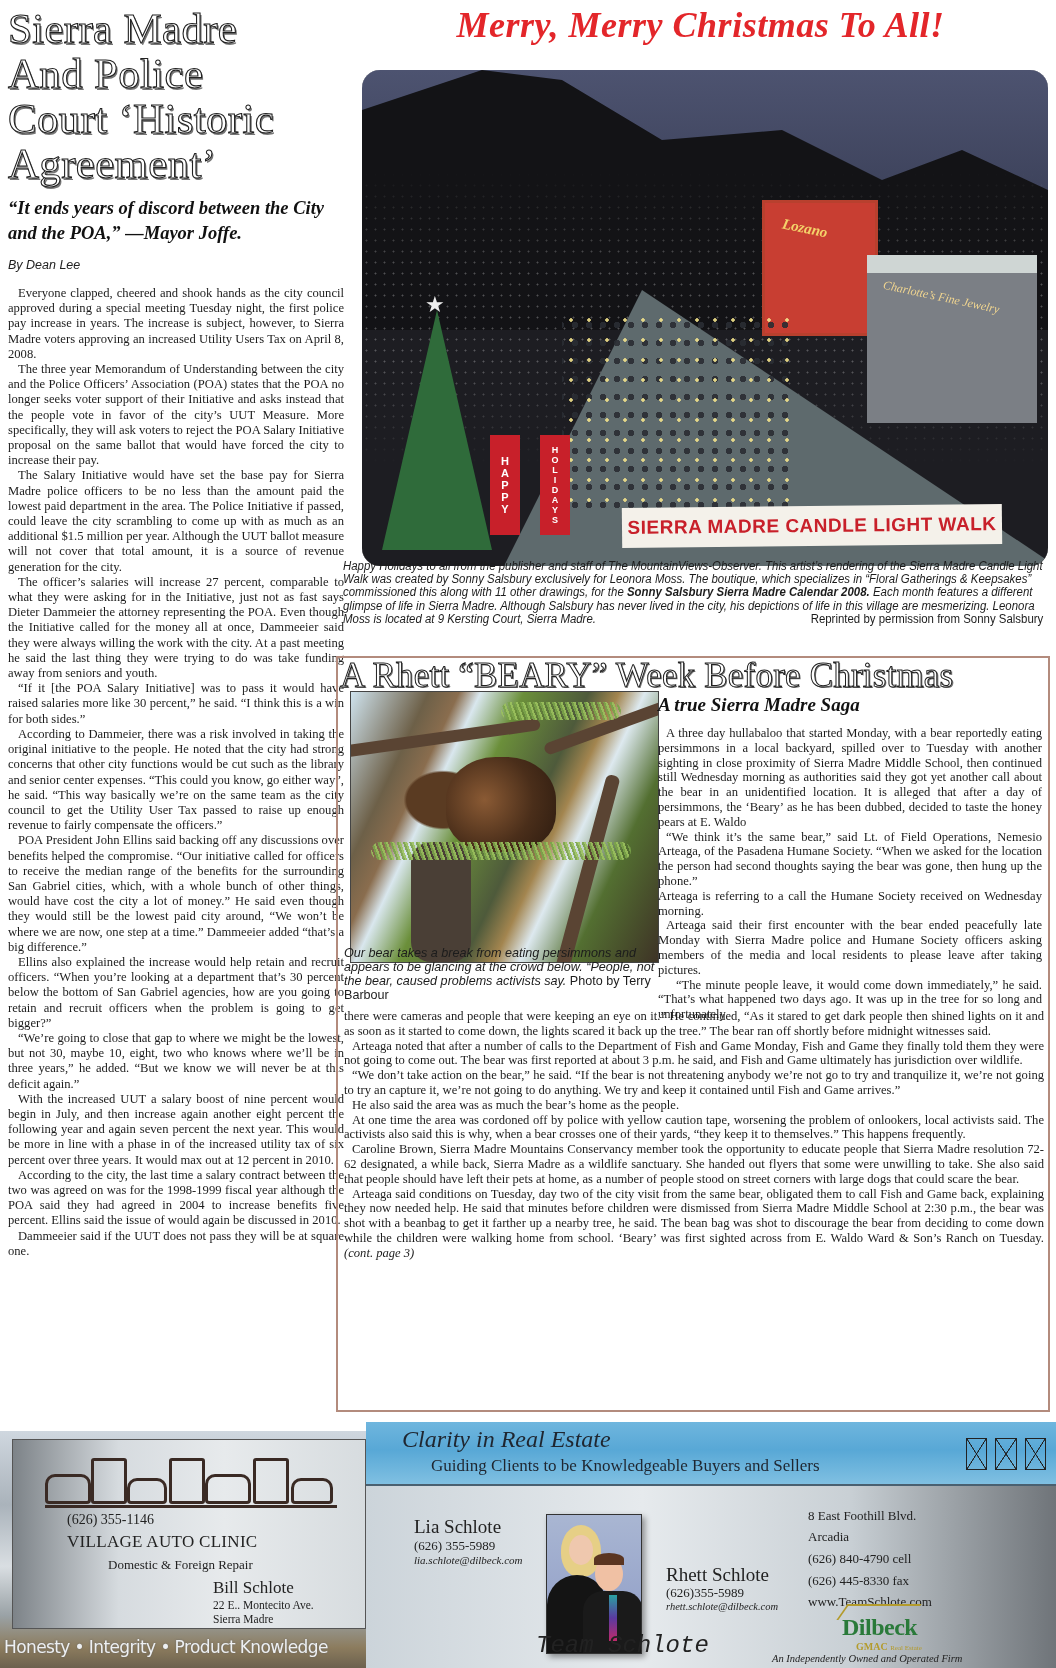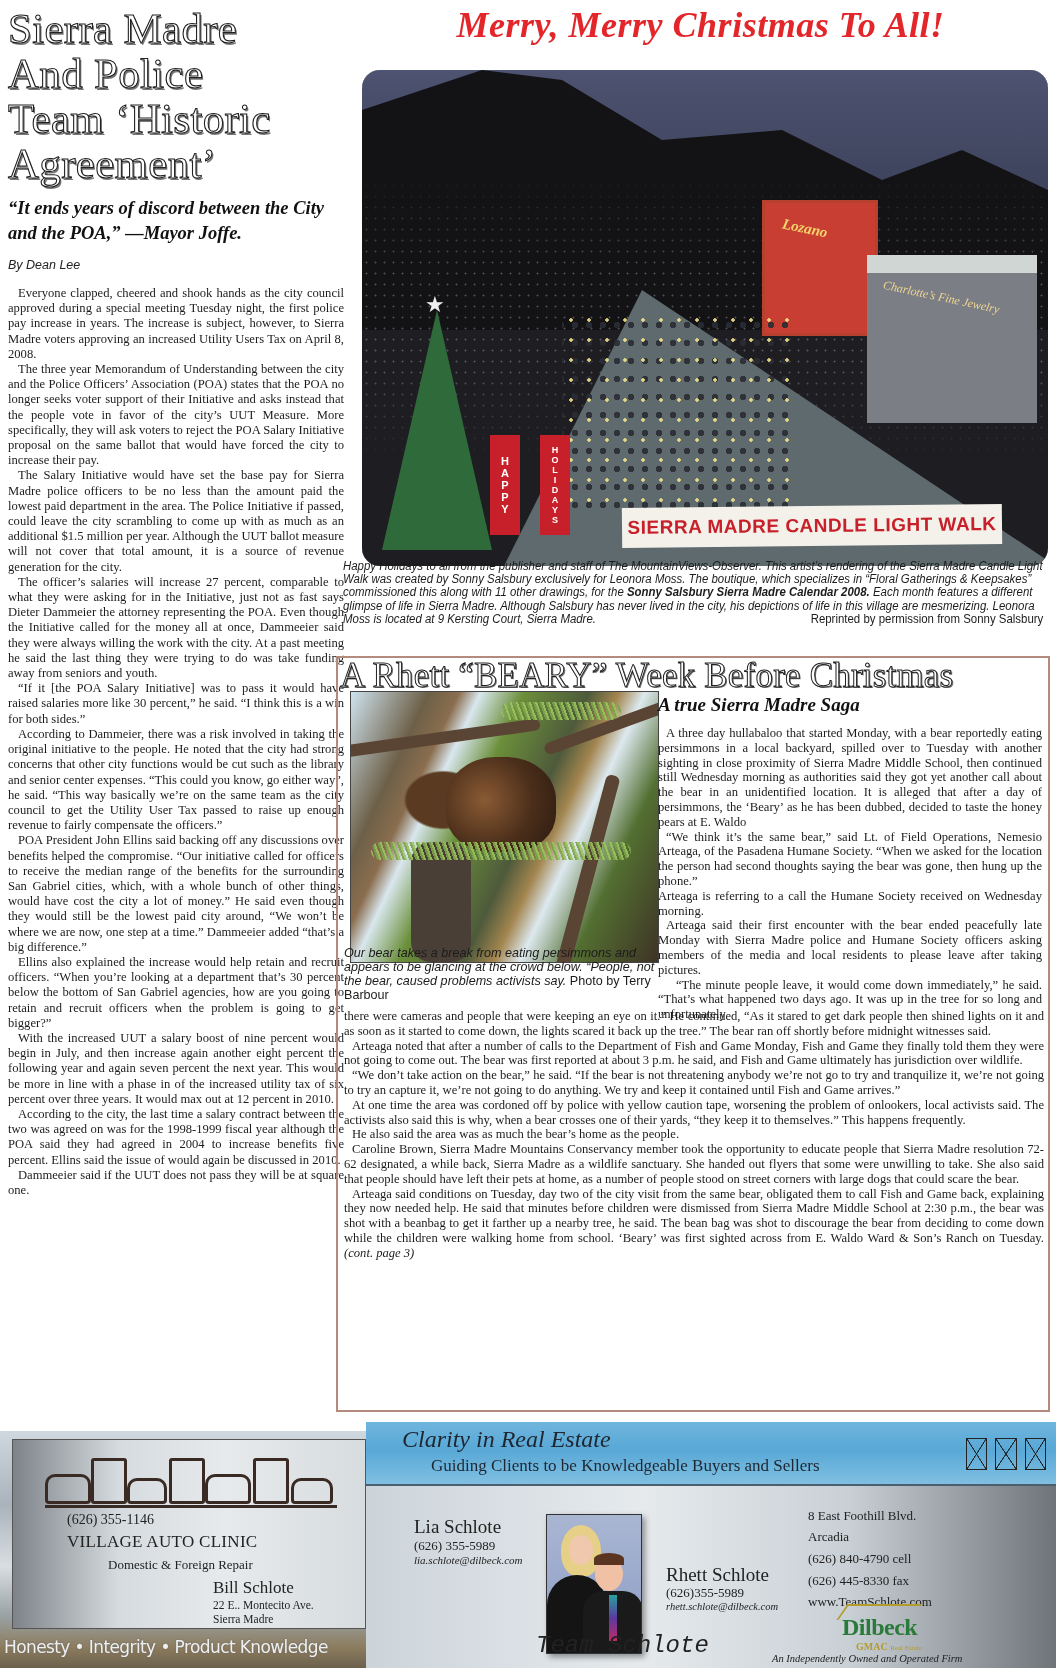--- a/index.html
+++ b/index.html
@@ -98,34 +98,35 @@
   .gmac small { font-weight: normal; font-size: 7px; }
   .firm { position: absolute; left: 406px; top: 231px; font-family: "Liberation Serif", serif; font-style: italic; font-size: 10.5px; color: #222; white-space: nowrap; }
 </style>
 </head>
 <body>
 
 <div id="left-col" class="abs">
   <h1 class="headline">
     <div>Sierra Madre</div>
     <div>And Police</div>
-    <div>Team ‘Historic</div>
+    <div>Court ‘Historic</div>
     <div>Agreement’</div>
   </h1>
   <div class="deck">“It ends years of discord between the City and the POA,” —Mayor Joffe.</div>
   <div class="byline">By Dean Lee</div>
   <div class="body-text">
     <p>Everyone clapped, cheered and shook hands as the city council approved during a special meeting Tuesday night, the first police pay increase in years. The increase is subject, however, to Sierra Madre voters approving an increased Utility Users Tax on April 8, 2008.</p>
     <p>The three year Memorandum of Understanding between the city and the Police Officers’ Association (POA) states that the POA no longer seeks voter support of their Initiative and asks instead that the people vote in favor of the city’s UUT Measure. More specifically, they will ask voters to reject the POA Salary Initiative proposal on the same ballot that would have forced the city to increase their pay.</p>
     <p>The Salary Initiative would have set the base pay for Sierra Madre police officers to be no less than the amount paid the lowest paid department in the area. The Police Initiative if passed, could leave the city scrambling to come up with as much as an additional $1.5 million per year. Although the UUT ballot measure will not cover that total amount, it is a source of revenue generation for the city.</p>
     <p>The officer’s salaries will increase 27 percent, comparable to what they were asking for in the Initiative, just not as fast says Dieter Dammeier the attorney representing the POA. Even though the Initiative called for the money all at once, Dammeeier said they were always willing the work with the city. At a past meeting he said the last thing they were trying to do was take funding away from seniors and youth.</p>
     <p>“If it [the POA Salary Initiative] was to pass it would have raised salaries more like 30 percent,” he said. “I think this is a win for both sides.”</p>
     <p>According to Dammeier, there was a risk involved in taking the original initiative to the people. He noted that the city had strong concerns that other city functions would be cut such as the library and senior center expenses. “This could you know, go either way”, he said. “This way basically we’re on the same team as the city council to get the Utility User Tax passed to raise up enough revenue to fairly compensate the officers.”</p>
     <p>POA President John Ellins said backing off any discussions over benefits helped the compromise. “Our initiative called for officers to receive the median range of the benefits for the surrounding San Gabriel cities, which, with a whole bunch of other things, would have cost the city a lot of money.” He said even though they would still be the lowest paid city around, “We won’t be where we are now, one step at a time.” Dammeeier added “that’s a big difference.”</p>
     <p>Ellins also explained the increase would help retain and recruit officers. “When you’re looking at a department that’s 30 percent below the bottom of San Gabriel agencies, how are you going to retain and recruit officers when the problem is going to get bigger?”</p>
+    <p>“We’re going to close that gap to where we might be the lowest, but not 30, maybe 10, eight, two who knows where we’ll be in three years,” he added. “But we know we will never be at this deficit again.”</p>
     <p>With the increased UUT a salary boost of nine percent would begin in July, and then increase again another eight percent the following year and again seven percent the next year. This would be more in line with a phase in of the increased utility tax of six percent over three years. It would max out at 12 percent in 2010.</p>
     <p>According to the city, the last time a salary contract between the two was agreed on was for the 1998-1999 fiscal year although the POA said they had agreed in 2004 to increase benefits five percent. Ellins said the issue of would again be discussed in 2010.</p>
     <p>Dammeeier said if the UUT does not pass they will be at square one.</p>
   </div>
 </div>
 
 <div id="banner" class="abs">Merry, Merry Christmas To All!</div>
 
 <div id="painting" class="abs">
   <div class="sky"></div>
@@ -170,22 +171,22 @@
     <p>A three day hullabaloo that started Monday, with a bear reportedly eating persimmons in a local backyard, spilled over to Tuesday with another sighting in close proximity of Sierra Madre Middle School, then continued still Wednesday morning as authorities said they got yet another call about the bear in an unidentified location. It is alleged that after a day of persimmons, the ‘Beary’ as he has been dubbed, decided to taste the honey pears at E. Waldo</p>
     <p>“We think it’s the same bear,” said Lt. of Field Operations, Nemesio Arteaga, of the Pasadena Humane Society. “When we asked for the location the person had second thoughts saying the bear was gone, then hung up the phone.”</p>
     <p class="noindent">Arteaga is referring to a call the Humane Society received on Wednesday morning.</p>
     <p>Arteaga said their first encounter with the bear ended peacefully late Monday with Sierra Madre police and Humane Society officers asking members of the media and local residents to please leave after taking pictures.</p>
     <p style="text-indent:18px">“The minute people leave, it would come down immediately,” he said. “That’s what happened two days ago. It was up in the tree for so long and unfortunately</p>
   </div>
   <div id="bear-text-full" class="abs bear-body-text">
     <p class="noindent">there were cameras and people that were keeping an eye on it.” He continued, “As it stared to get dark people then shined lights on it and as soon as it started to come down, the lights scared it back up the tree.” The bear ran off shortly before midnight witnesses said.</p>
     <p>Arteaga noted that after a number of calls to the Department of Fish and Game Monday, Fish and Game they finally told them they were not going to come out. The bear was first reported at about 3 p.m. he said, and Fish and Game ultimately has jurisdiction over wildlife.</p>
     <p>“We don’t take action on the bear,” he said. “If the bear is not threatening anybody we’re not go to try and tranquilize it, we’re not going to try an capture it, we’re not going to do anything. We try and keep it contained until Fish and Game arrives.”</p>
+    <p>He also said the area was as much the bear’s home as the people.</p>
     <p>At one time the area was cordoned off by police with yellow caution tape, worsening the problem of onlookers, local activists said. The activists also said this is why, when a bear crosses one of their yards, “they keep it to themselves.” This happens frequently.</p>
-    <p>He also said the area was as much the bear’s home as the people.</p>
     <p>Caroline Brown, Sierra Madre Mountains Conservancy member took the opportunity to educate people that Sierra Madre resolution 72-62 designated, a while back, Sierra Madre as a wildlife sanctuary. She handed out flyers that some were unwilling to take. She also said that people should have left their pets at home, as a number of people stood on street corners with large dogs that could scare the bear.</p>
     <p><span>Arteaga said conditions on Tuesday, day two of the city visit from the same bear, obligated them to call Fish and Game back, explaining they now needed help. He said that minutes before children were dismissed from Sierra Madre Middle School at 2:30 p.m., the bear was shot with a beanbag to get it farther up a nearby tree, he said. The bean bag was shot to discourage the bear from deciding to come down while the children were walking home from school. ‘Beary’ was first sighted across from E. Waldo Ward &amp; Son’s Ranch on Tuesday.</span> <i>(cont. page 3)</i></p>
   </div>
 </div>
 
 <div id="ad-auto" class="abs">
   <div class="auto-card">
     <div class="cars">
       <div class="car" style="left:0;width:40px;height:24px;"></div>
       <div class="car" style="left:46px;width:30px;height:40px;border-radius:3px;"></div>

